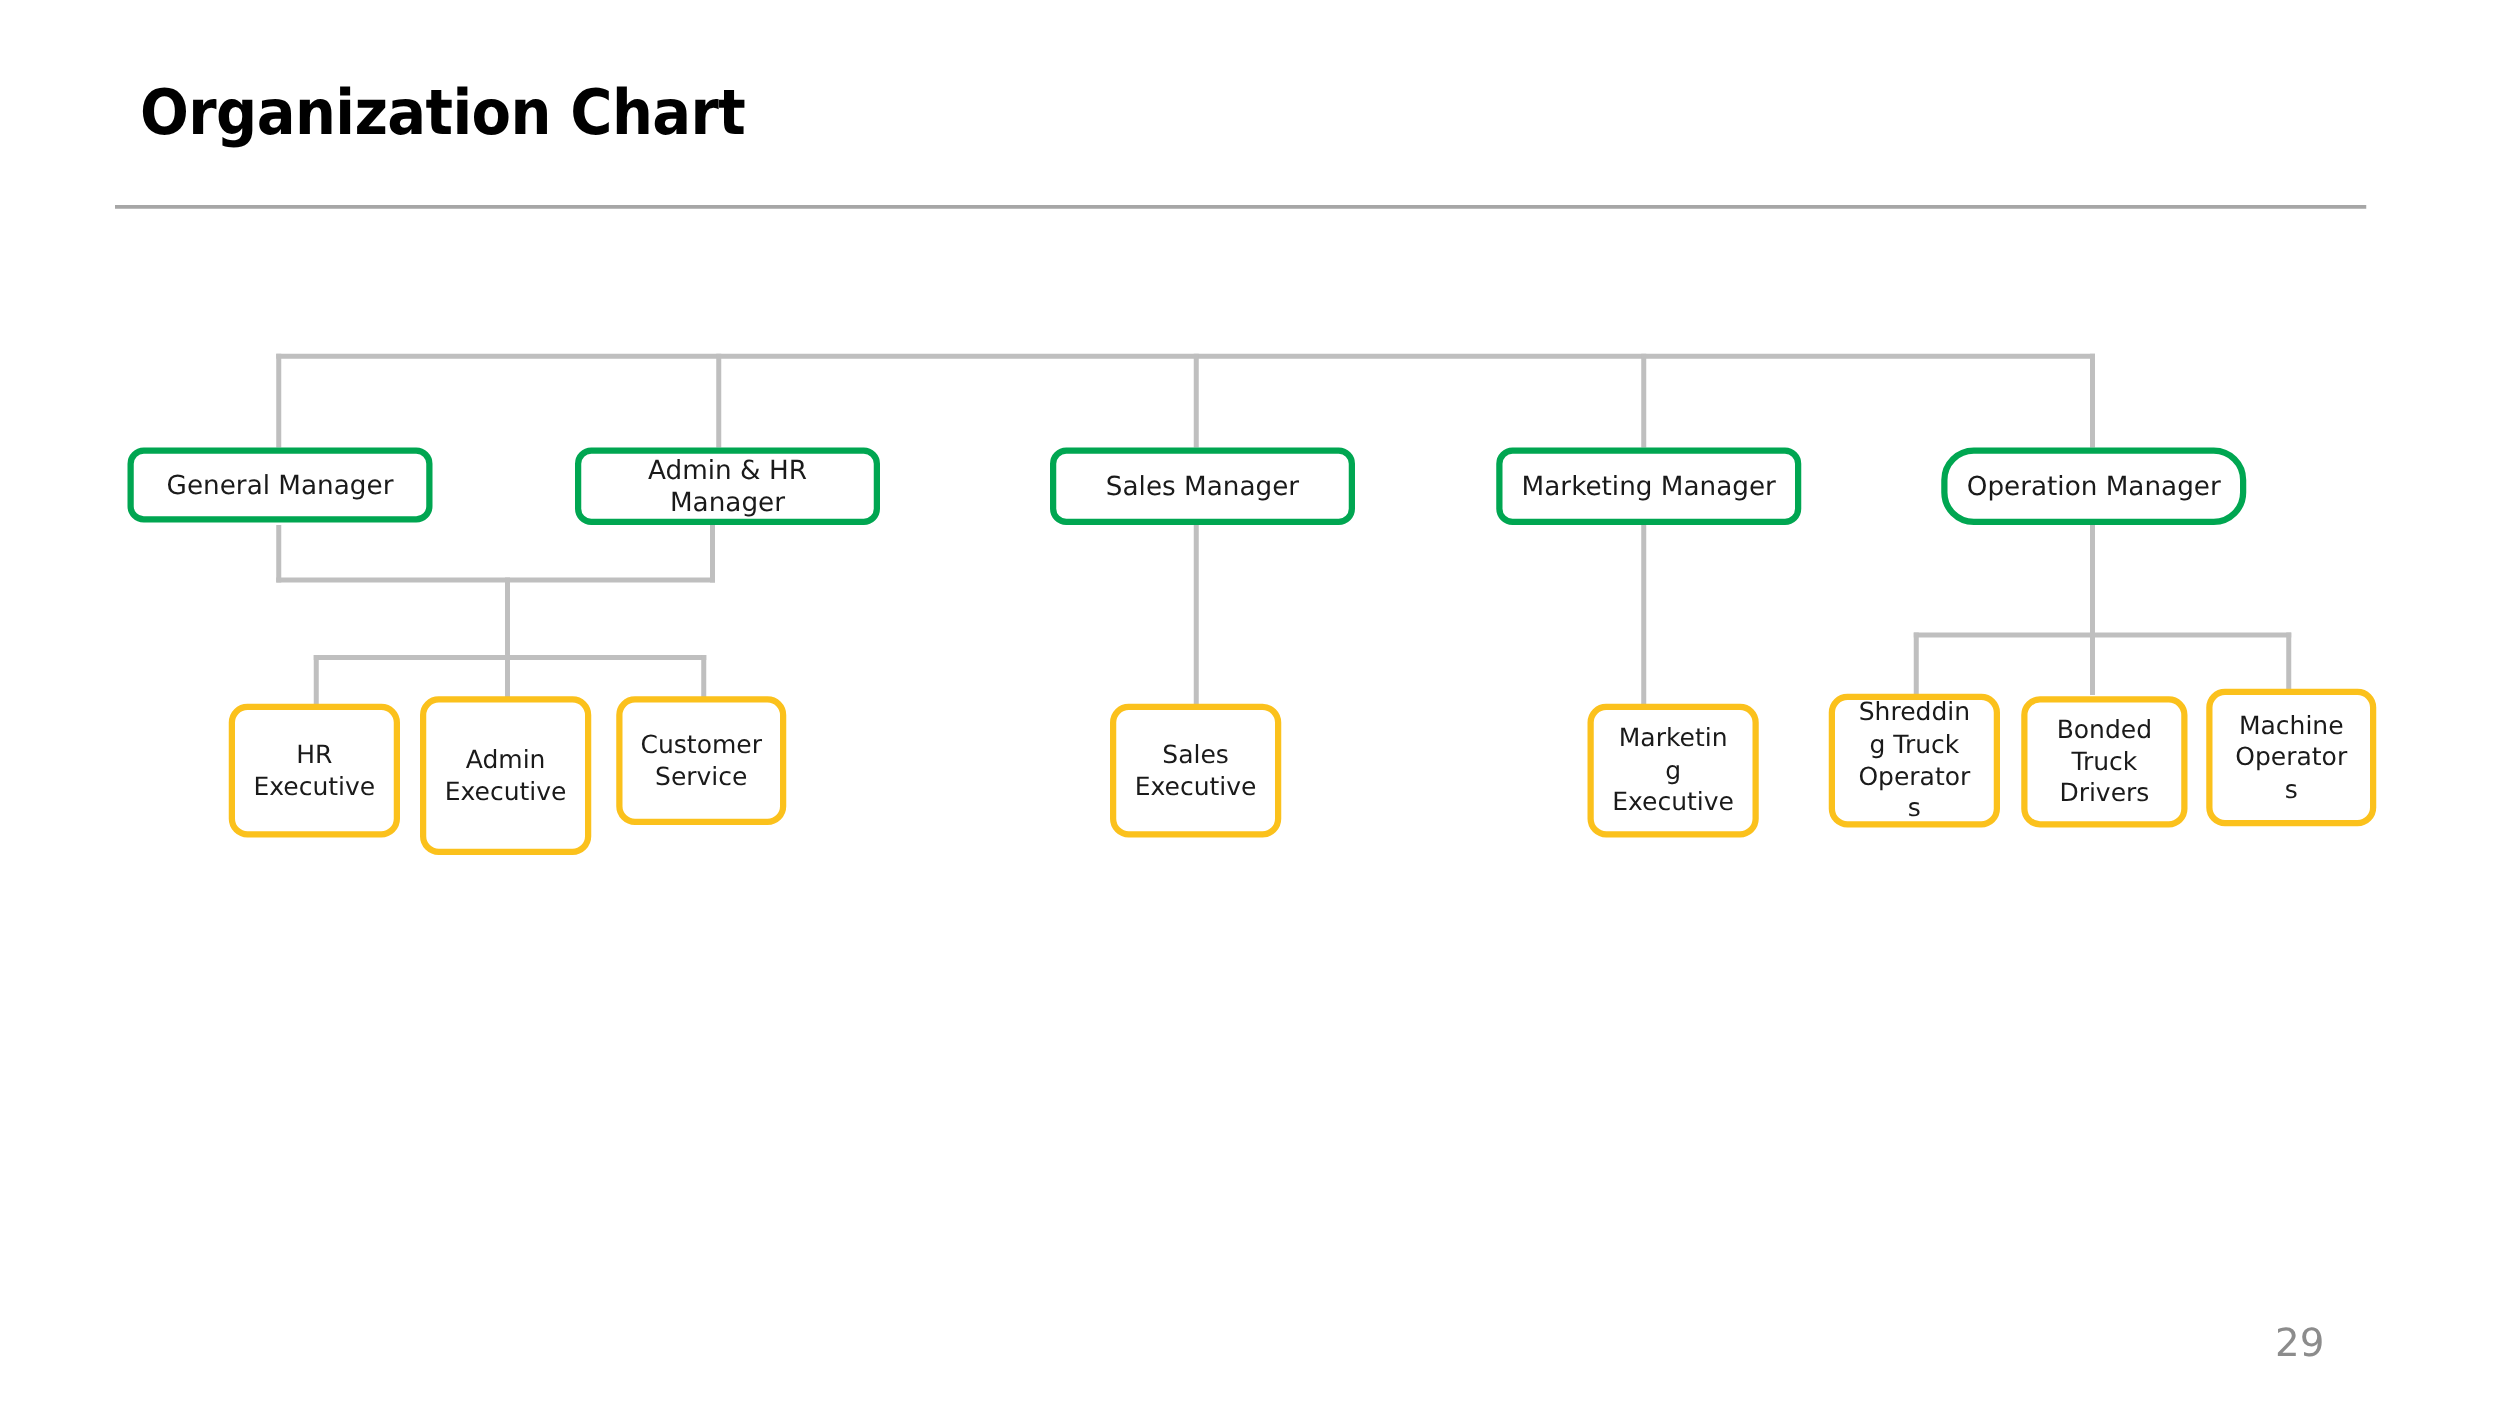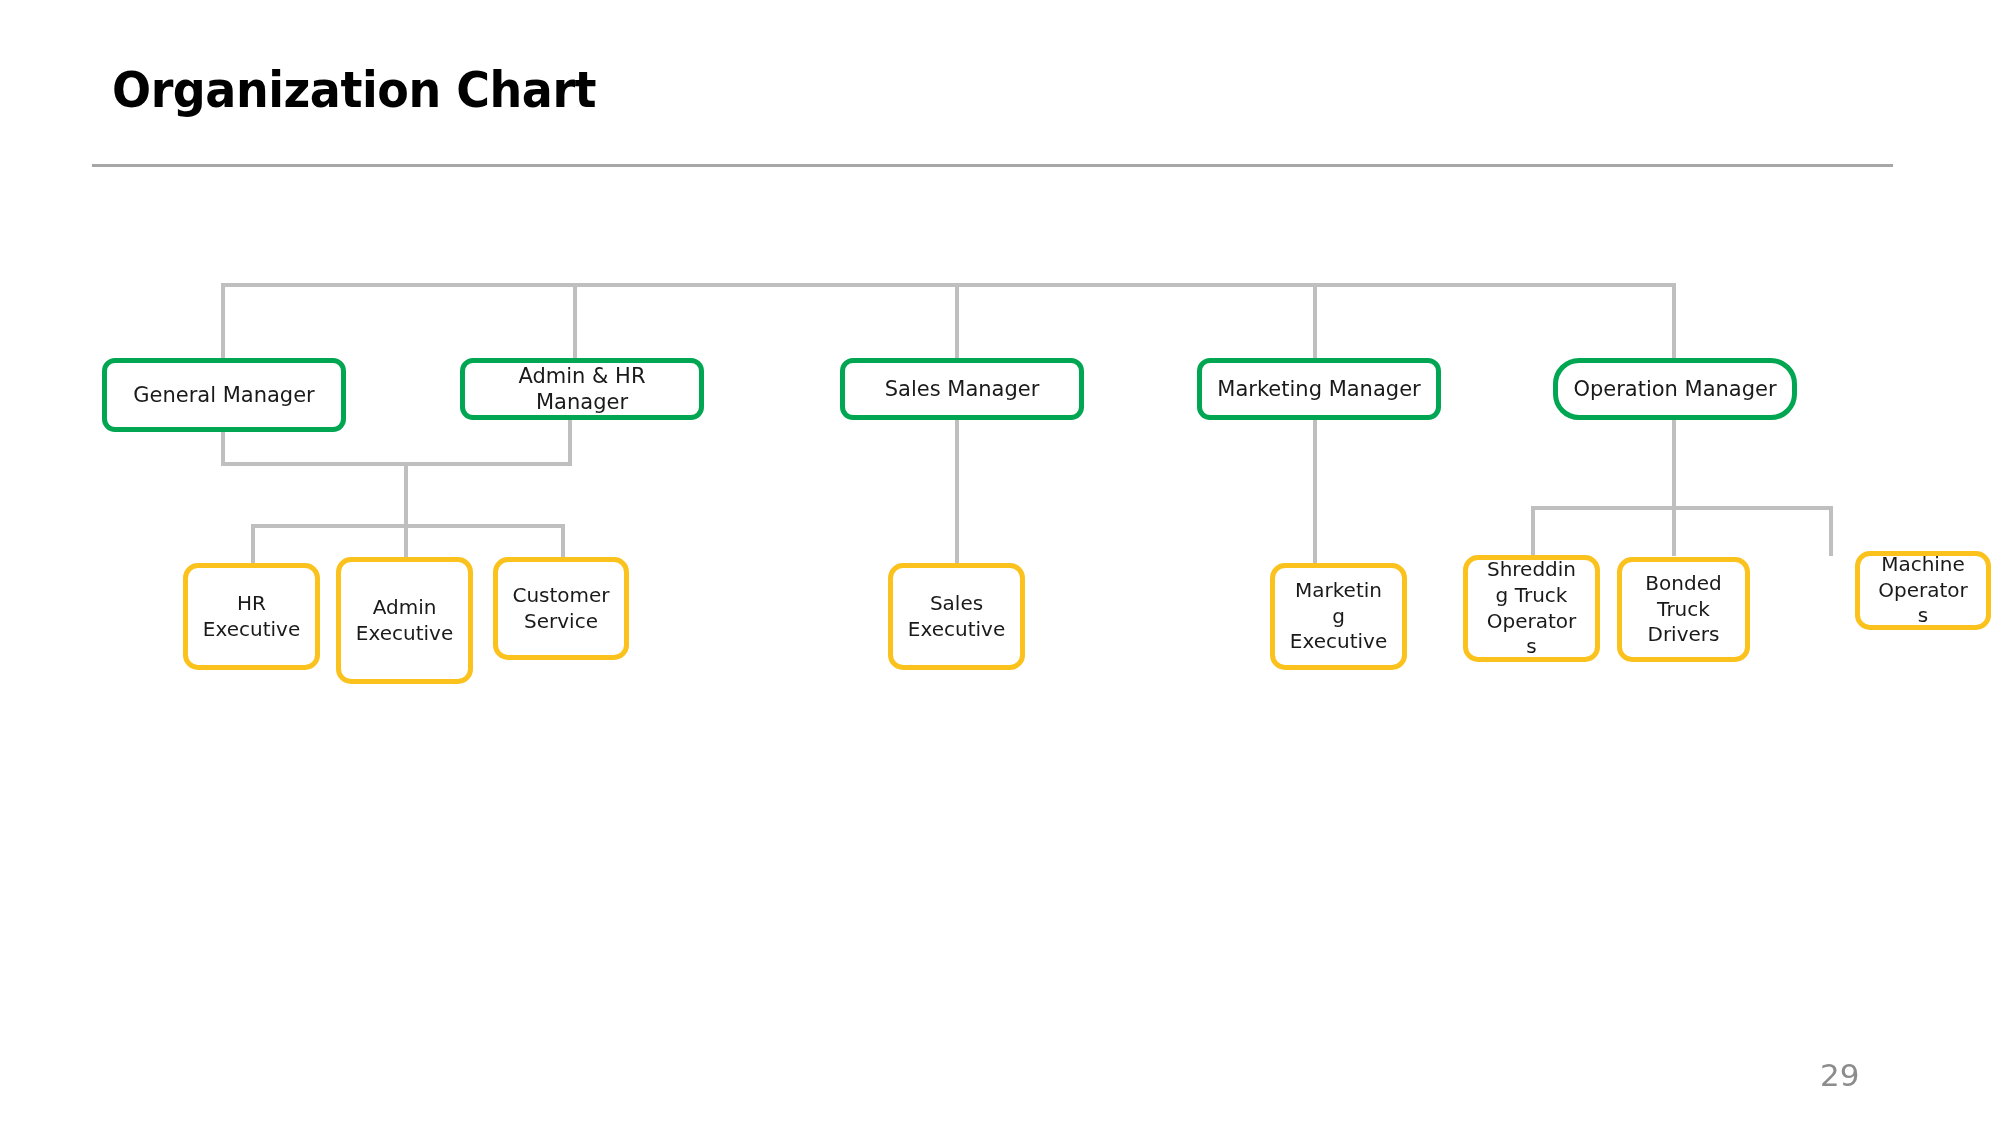--- a/index.html
+++ b/index.html
@@ -130,21 +130,21 @@
   <div class="conn conn-v" style="left:955px; top:420px; height:145px;"></div>
 
   <div class="conn conn-v" style="left:1313px; top:420px; height:145px;"></div>
 
   <div class="conn conn-v" style="left:1672px; top:420px; height:90px;"></div>
   <div class="conn conn-h" style="left:1531px; top:506px; width:302px;"></div>
   <div class="conn conn-v" style="left:1531px; top:506px; height:50px;"></div>
   <div class="conn conn-v" style="left:1672px; top:506px; height:50px;"></div>
   <div class="conn conn-v" style="left:1829px; top:506px; height:50px;"></div>
 
-  <div class="node node-green" style="left:102px; top:358px; width:244px; height:74px;">
+  <div class="node node-green" style="left:102px; top:358px; width:244px; height:60px;">
     <span class="node-label">General Manager</span>
   </div>
 
   <div class="node node-green" style="left:460px; top:358px; width:244px; height:62px;">
     <span class="node-label">Admin &amp; HR Manager</span>
   </div>
 
   <div class="node node-green" style="left:840px; top:358px; width:244px; height:62px;">
     <span class="node-label">Sales Manager</span>
   </div>
@@ -189,21 +189,21 @@
 Operator
 s</span>
   </div>
 
   <div class="node node-yellow" style="left:1617px; top:557px; width:133px; height:105px;">
     <span class="node-label">Bonded
 Truck
 Drivers</span>
   </div>
 
-  <div class="node node-yellow" style="left:1855px; top:551px; width:136px; height:79px;">
+  <div class="node node-yellow" style="left:1765px; top:551px; width:136px; height:110px;">
     <span class="node-label">Machine
 Operator
 s</span>
   </div>
 
   <div id="page-number">29</div>
 
 </div>
 
 </body></html>

